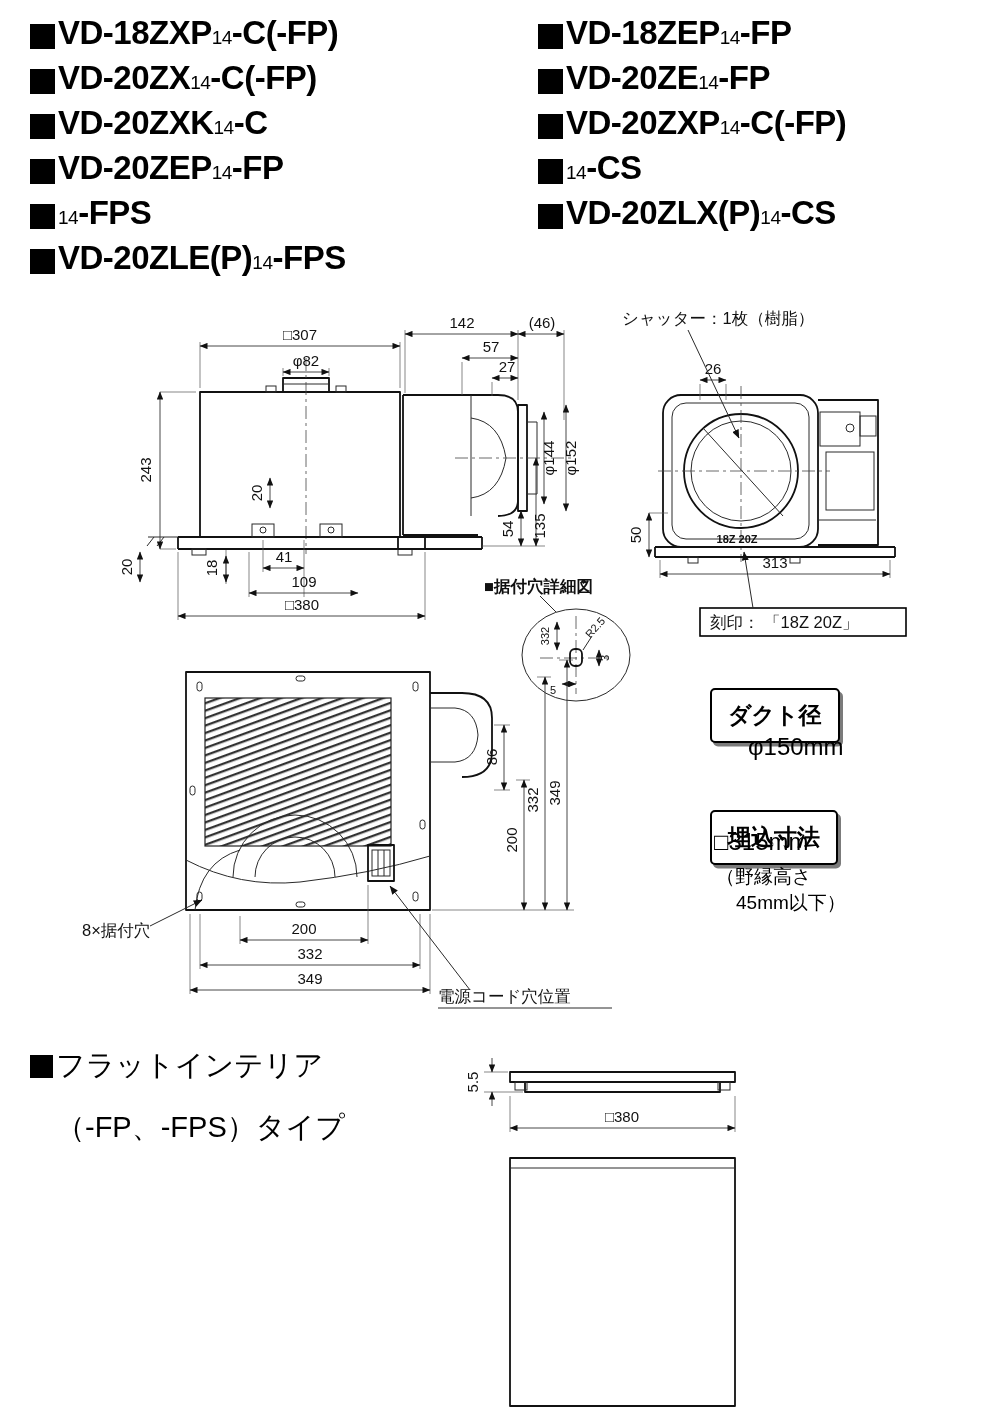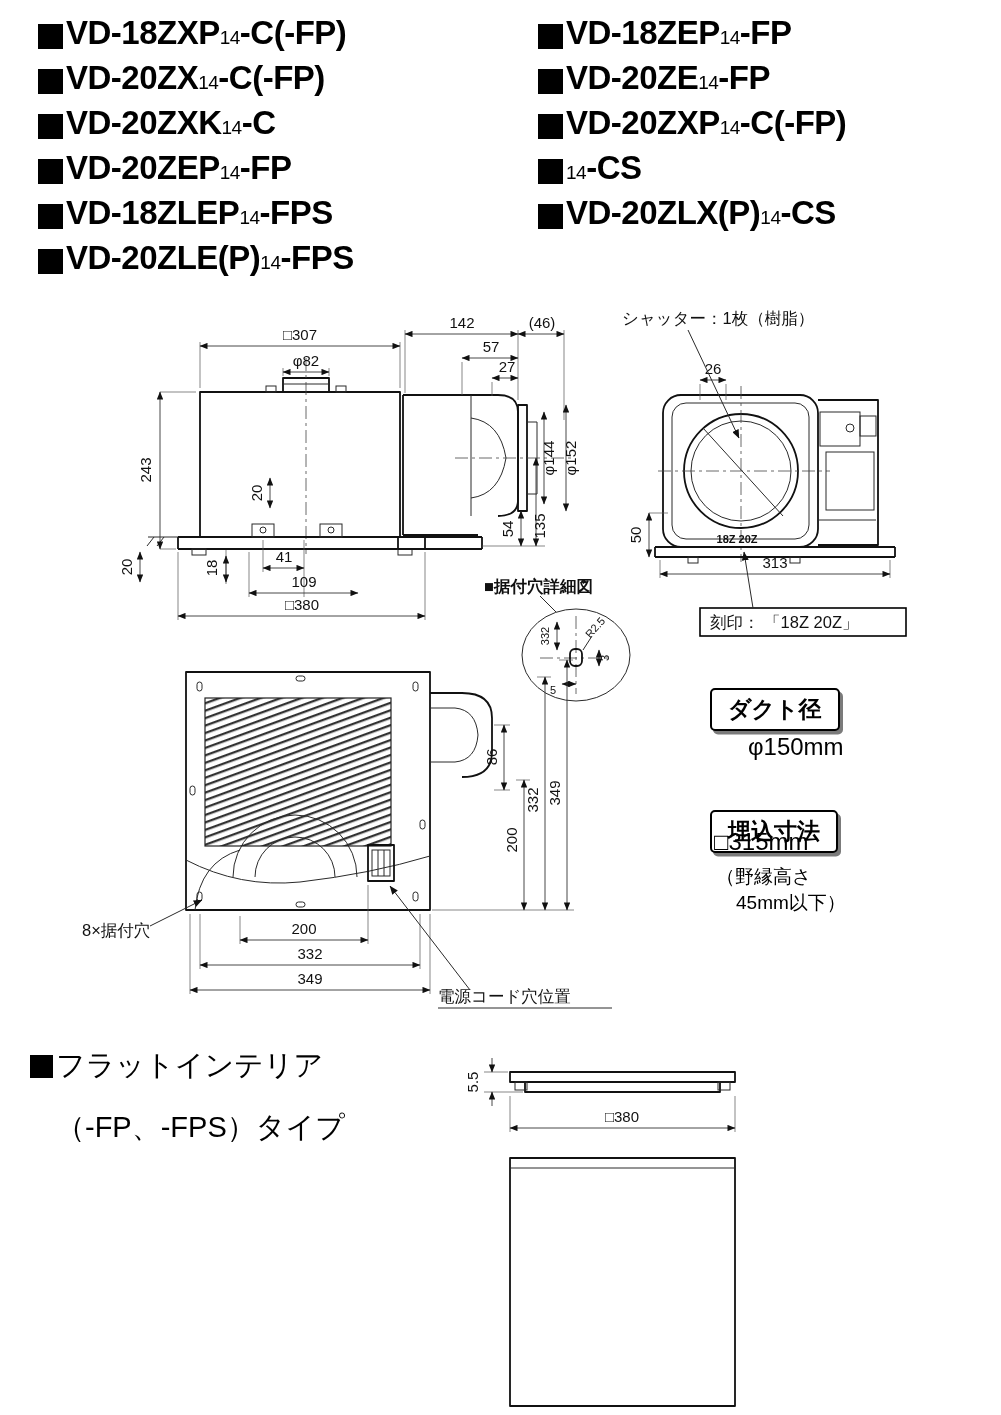--- a/index.html
+++ b/index.html
@@ -1,30 +1,30 @@
 <!DOCTYPE html>
 <html><head>
 <meta charset="utf-8">
 <style>
   html,body { margin:0; padding:0; background:#fff; }
   body { font-family:"Liberation Sans","DejaVu Sans",sans-serif; color:#000; }
   #page { position:relative; width:1001px; height:1415px; background:#fff; overflow:hidden; }
 
   
   .models { position:absolute; top:14px; }
-  .col-left { left:38px; }
+  .col-left { left:30px; }
   .col-right { left:538px; }
   .model-row { display:flex; align-items:baseline; height:45px; font-weight:bold;
                font-size:33px; letter-spacing:-0.5px; white-space:nowrap; }
   .sq { width:25px; height:25px; background:#000; margin-right:3px; flex:none; align-self:center; }
   .m-sub { font-size:19px; font-weight:normal; }
 
   
   .spec-box { position:absolute; border:2.5px solid #000; border-radius:5px;
-              box-shadow:3px 3.5px 0 #7b7b7b; padding:4px 16px; font-size:23px;
+              box-shadow:3px 3.5px 0 #7b7b7b; padding:10px 16px; font-size:23px;
               font-weight:bold; background:#fff; white-space:nowrap; }
   .spec-val { position:absolute; font-size:24px; white-space:nowrap; }
   .spec-note { position:absolute; font-size:19px; white-space:nowrap; }
 
   
   .flat-label { position:absolute; left:30px; top:1046px; font-weight:normal; font-size:29px; }
   .flat-line1 { display:flex; align-items:center; }
   .sq2 { width:23px; height:23px; background:#000; margin-right:3px; flex:none; }
   .flat-line2 { margin-left:26px; margin-top:22px; }
 
@@ -66,21 +66,20 @@
         <span>-C</span>
       </div>
     <div class="model-row">
         <span class="sq"></span>
         <span>VD-20ZEP</span>
         <span class="m-sub">14</span>
         <span>-FP</span>
       </div>
     <div class="model-row">
         <span class="sq"></span>
-        <span>VD-18ZLEP</span>
         <span class="m-sub">14</span>
         <span>-FPS</span>
       </div>
     <div class="model-row">
         <span class="sq"></span>
         <span>VD-20ZLE(P)</span>
         <span class="m-sub">14</span>
         <span>-FPS</span>
       </div>
   </div>

